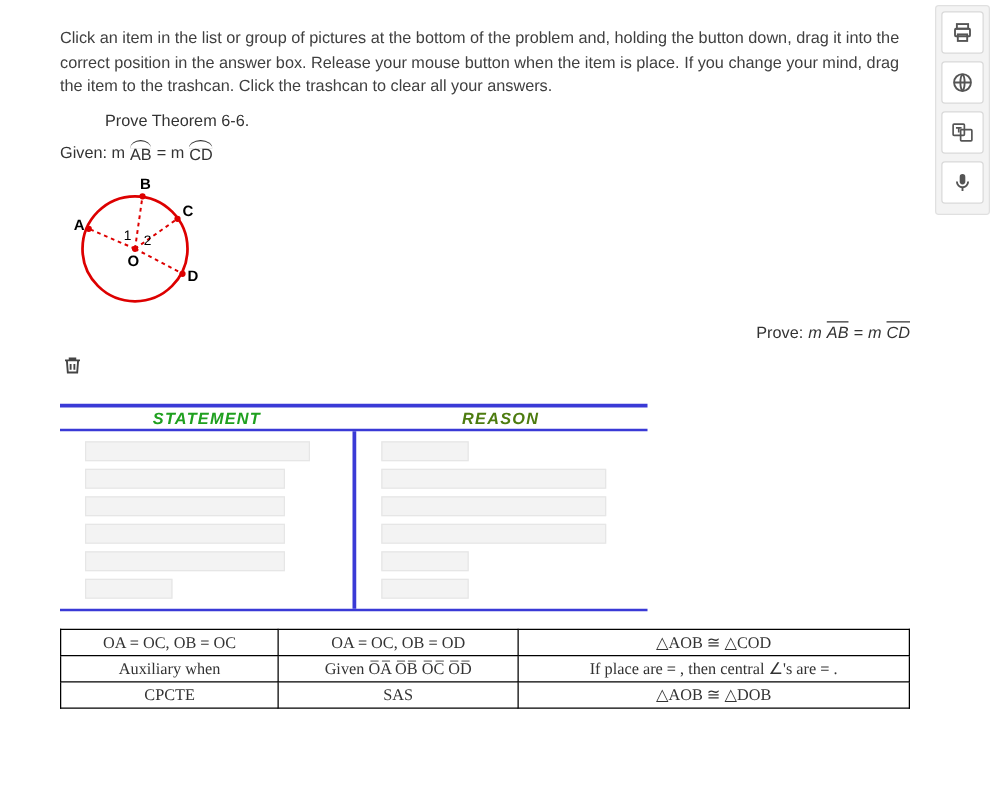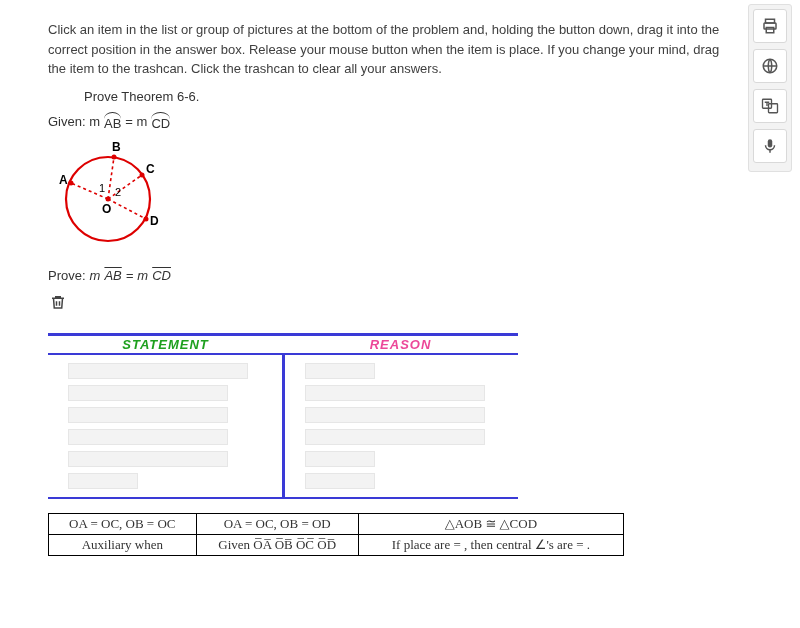--- a/index.html
+++ b/index.html
@@ -53,21 +53,21 @@
   .arc::before {
     content:"";
     position:absolute;
     left:0; right:0; top:0;
     height:6px;
     border-top:1px solid #333;
     border-radius: 50% 50% 0 0 / 100% 100% 0 0;
   }
   .bar { text-decoration: overline; }
   .figure { margin: 8px 0 4px 0; }
-  .prove-line { margin-top: 16px; font-style: italic; display:flex; gap:4px; align-items:center;}
+  .prove-line { margin-top: 6px; font-style: italic; display:flex; gap:4px; align-items:center;justify-content:flex-end;}
   .trash {
     margin-top: 8px;
     width: 20px; height: 22px;
     display:inline-flex; align-items:center; justify-content:center;
     cursor:pointer;
   }
   .proof-table {
     margin-top: 18px;
     width: 470px;
   }
@@ -80,41 +80,41 @@
     flex:1;
     text-align:center;
     font-family: "Arial Black", Arial, sans-serif;
     font-weight: bold;
     font-style: italic;
     letter-spacing: 1px;
     padding: 1px 0;
     font-size: 13px;
   }
   .stmt-h { color: #1fa01f; }
-  .reas-h { color: #ec4899; }
+  .reas-h { color: #4d7c0f; }
   .pt-body { display:flex; border-bottom:2px solid #3a3ad6;}
   .pt-col {
     flex:1;
     padding: 8px 10px 8px 20px;
     display:flex;
     flex-direction:column;
     gap:6px;
   }
   .pt-body .pt-col:first-child { border-right: 3px solid #3a3ad6; }
   .dropslot {
     height: 16px;
     background: #f3f3f3;
     border: 1px solid #e6e6e6;
   }
   .dropslot.wide  { width: 180px; }
   .dropslot.med   { width: 160px; }
   .dropslot.small { width: 70px; }
   .choices {
     margin-top: 14px;
-    width: 576px;
+    width: 680px;
     border-collapse: collapse;
   }
   .choices td {
     border: 1px solid #000;
     text-align: center;
     font-family: "Times New Roman", Times, serif;
     font-size: 13px;
     padding: 2px 4px;
     background:#fff;
     cursor: grab;
@@ -239,15 +239,20 @@
         <tr>
       <td>OA = OC,  OB  = OC</td>
       <td>OA = OC,  OB  = OD</td>
       <td>△AOB  ≅  △COD</td>
     </tr>
     <tr>
       <td>Auxiliary  when</td>
       <td>Given O̅A̅  O̅B̅  O̅C̅  O̅D̅</td>
       <td>If place are = , then central ∠'s are = .</td>
     </tr>
+    <tr>
+      <td>CPCTE</td>
+      <td>SAS</td>
+      <td>△AOB  ≅  △DOB</td>
+    </tr>
   </tbody>
     </table>
 </div>
 
 </body></html>

